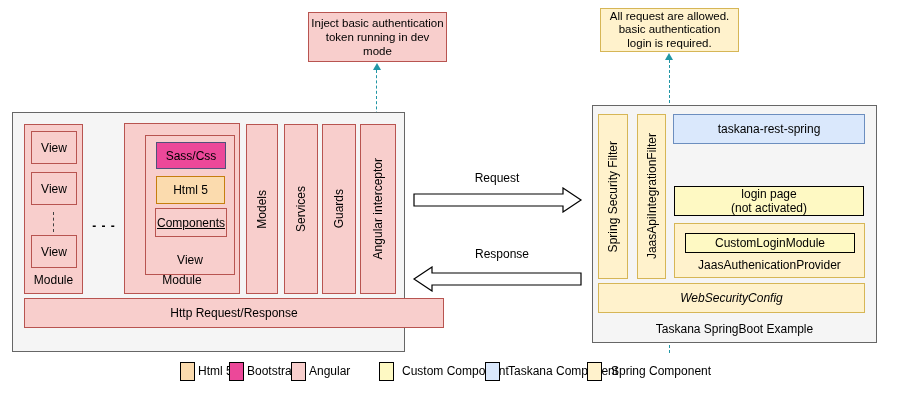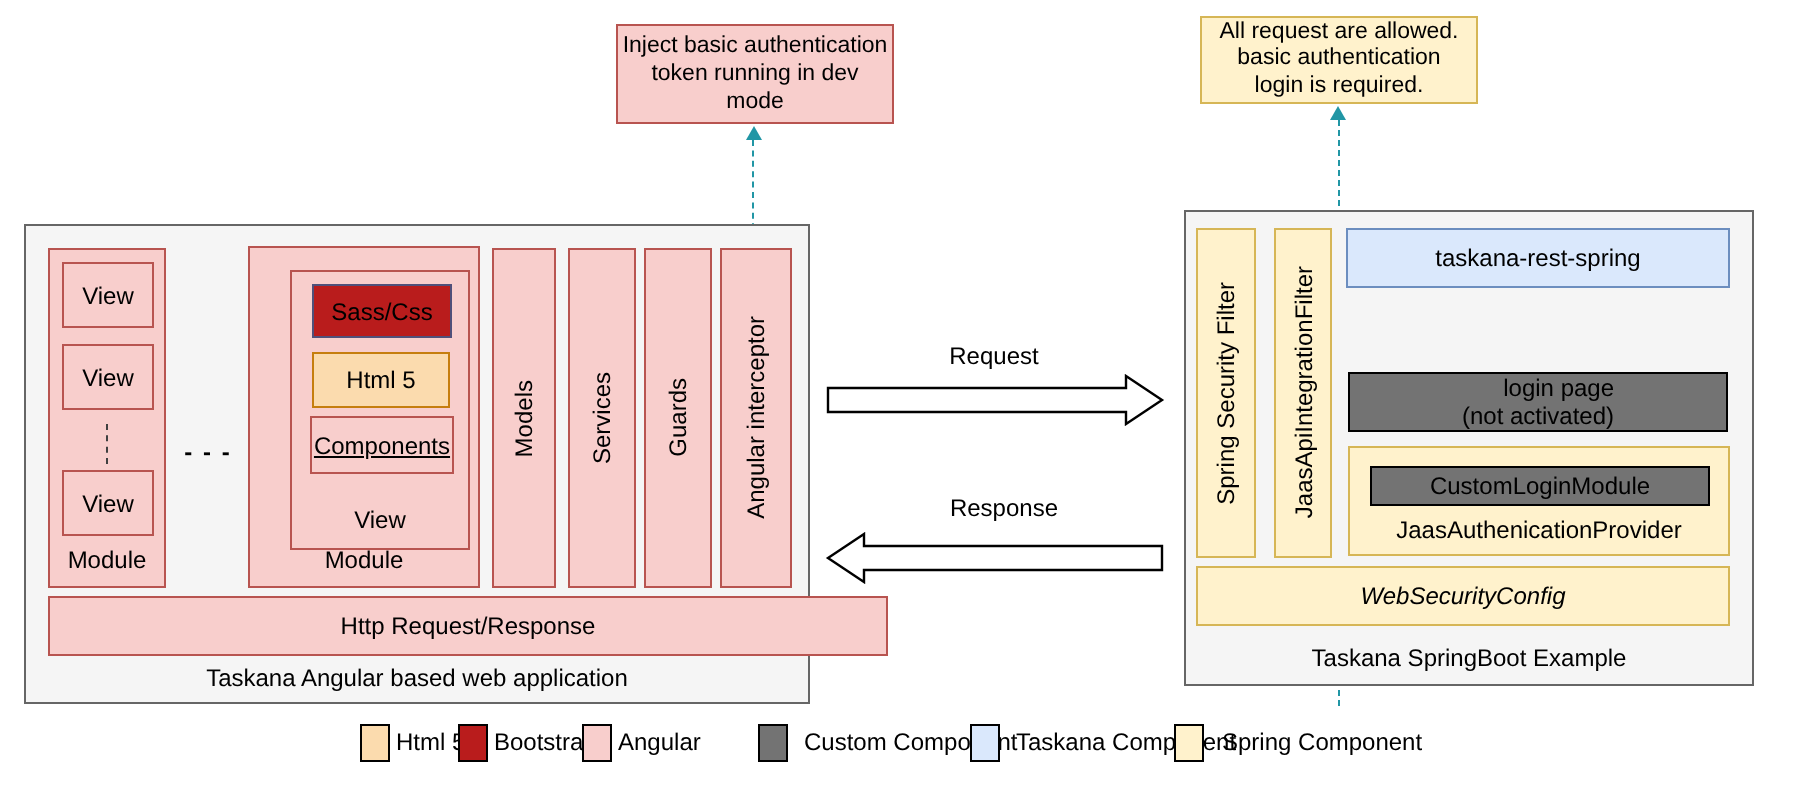--- a/index.html
+++ b/index.html
@@ -7,25 +7,25 @@
     position:relative;width:900px;height:403px;background:#ffffff;
     font-family:"Liberation Sans", sans-serif;font-size:12px;color:#000;
     overflow:hidden;
   }
   .abs{position:absolute;box-sizing:border-box;}
   .box{
     position:absolute;box-sizing:border-box;border:1px solid #000;
     display:flex;align-items:center;justify-content:center;text-align:center;
   }
   .pink{background:#f8cecc;border-color:#b85450;}
-  .lav{background:#b91c1c;border-color:#50507a;}
+  .lav{background:#ec4899;border-color:#50507a;}
   .orange{background:#fbdbae;border-color:#c67e0e;}
   .yellow{background:#fff2cc;border-color:#d6b656;}
   .blue{background:#dae8fc;border-color:#6c8ebf;}
-  .white{background:#737373;border-color:#000000;text-align:right;}
+  .white{background:#fef9c3;border-color:#000000;}
   .container{background:#f5f5f5;border:1px solid #666;}
   .vlabel{writing-mode:vertical-rl;transform:rotate(180deg);white-space:nowrap;}
   .pre{white-space:pre-line;}
   .caption{position:absolute;left:0;width:100%;text-align:center;}
   .dash-line{position:absolute;width:0;border-left:1.5px dashed #2196a5;}
   .dash-head{
     position:absolute;width:0;height:0;
     border-left:4.5px solid transparent;border-right:4.5px solid transparent;
     border-bottom:7px solid #2196a5;
   }
@@ -83,21 +83,20 @@
     </div>
     <div class="box pink" style="left:309px;top:11px;width:34px;height:170px;">
       <span class="vlabel">Guards</span>
     </div>
     <div class="box pink" style="left:347px;top:11px;width:36px;height:170px;">
       <span class="vlabel">Angular interceptor</span>
     </div>
 
     <div class="box pink" style="left:11px;top:185px;width:420px;height:30px;">Http Request/Response</div>
 
-    <div class="caption" style="bottom:5px;">Taskana Angular based web application</div>
   </div>
 
   <div class="abs" style="left:447px;top:171px;width:100px;text-align:center;">Request</div>
   <svg class="abs" style="left:413px;top:187px;" width="170" height="26" viewBox="0 0 170 26">
     <polygon points="1,7 150,7 150,1 168,13 150,25 150,19 1,19" fill="#ffffff" stroke="#000000" stroke-width="1.2"></polygon>
   </svg>
 
   <div class="abs" style="left:452px;top:247px;width:100px;text-align:center;">Response</div>
   <svg class="abs" style="left:412px;top:266px;" width="170" height="26" viewBox="0 0 170 26">
     <polygon points="169,7 20,7 20,1 2,13 20,25 20,19 169,19" fill="#ffffff" stroke="#000000" stroke-width="1.2"></polygon>

